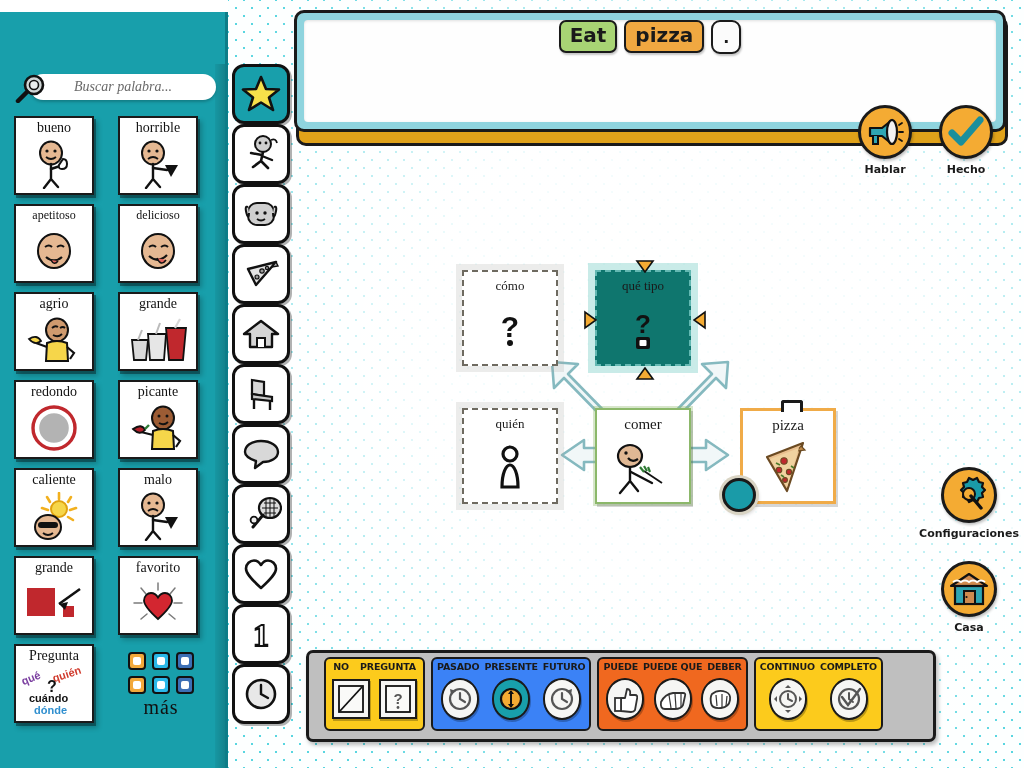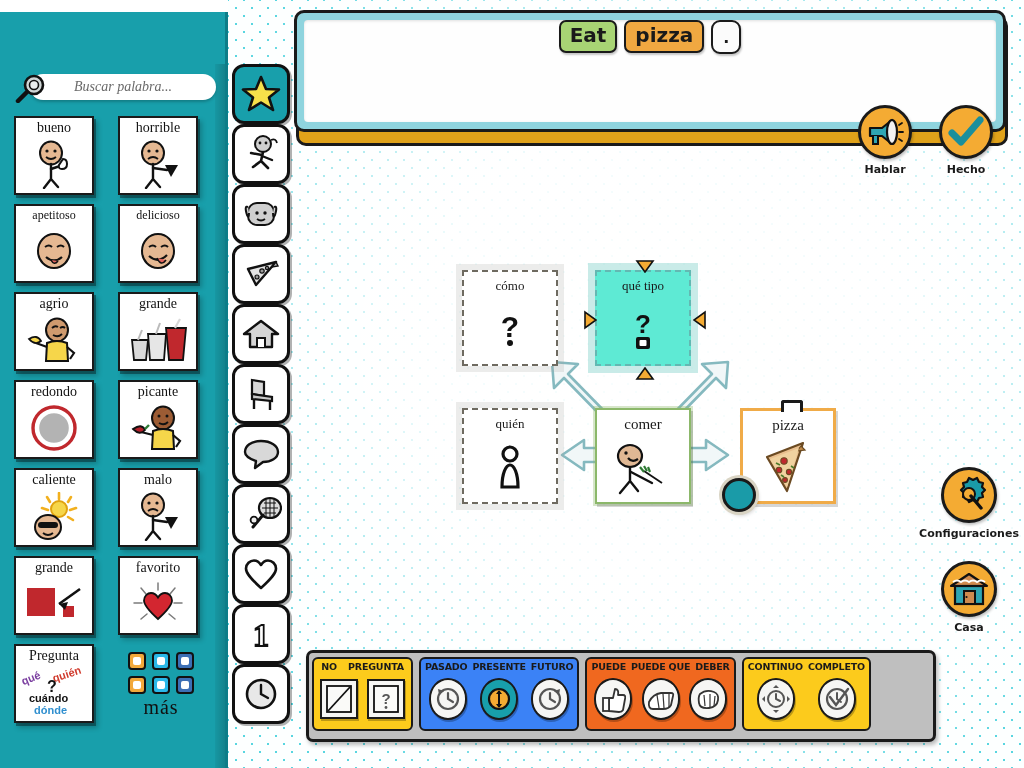--- a/index.html
+++ b/index.html
@@ -194,40 +194,40 @@
   }
   .dcard.verb{
     border:2px solid #8cb86a; background:#fff;
     box-shadow:2px 3px 0 rgba(0,0,0,0.16), 0 0 0 2px rgba(140,184,106,0.35);
   }
   .dcard.noun{
     border:3px solid #f0ab48; background:#fff;
     box-shadow:2px 3px 0 rgba(0,0,0,0.16);
   }
   .dcard.selected{
-    border:2px dashed #63b8b2; background:#5eead4;
+    border:2px dashed #63b8b2; background:#0f766e;
     box-shadow:0 0 0 7px rgba(120,205,198,0.40);
   }
   .sel-tri{ position:absolute; width:0;height:0; }
   .noun-clip{
     position:absolute; left:38px; top:-11px; width:22px;height:12px;
     border:3px solid #1a1a1a; border-bottom:none; border-radius:3px 3px 0 0;
     background:#fff;
   }
   .teal-dot{
     position:absolute; width:34px;height:34px;border-radius:50%;
     background:#1a9ba8; border:3px solid #1a1a1a;
     box-shadow:0 0 0 3px #d9d4c4, 2px 3px 4px rgba(0,0,0,0.22);
   }
 
   
   #grammar-bar{
     position:absolute; left:306px; top:650px; width:630px; height:92px;
     background:#bfbfbf; border:3px solid #1a1a1a; border-radius:7px;
-    padding:4px 3px; display:flex; gap:6px; z-index:7;
+    padding:4px 15px; display:flex; gap:6px; z-index:7;
     box-shadow:2px 3px 4px rgba(0,0,0,0.28);
   }
   .ggroup{
     border:2px solid #1a1a1a; border-radius:6px;
     padding:2px 4px 3px; display:flex; flex-direction:column;
     height:74px;
   }
   .ggroup.yellow{ background:#fccb1c; }
   .ggroup.amber{ background:#3b82f6; }
   .ggroup.orange{ background:#f0681f; }

